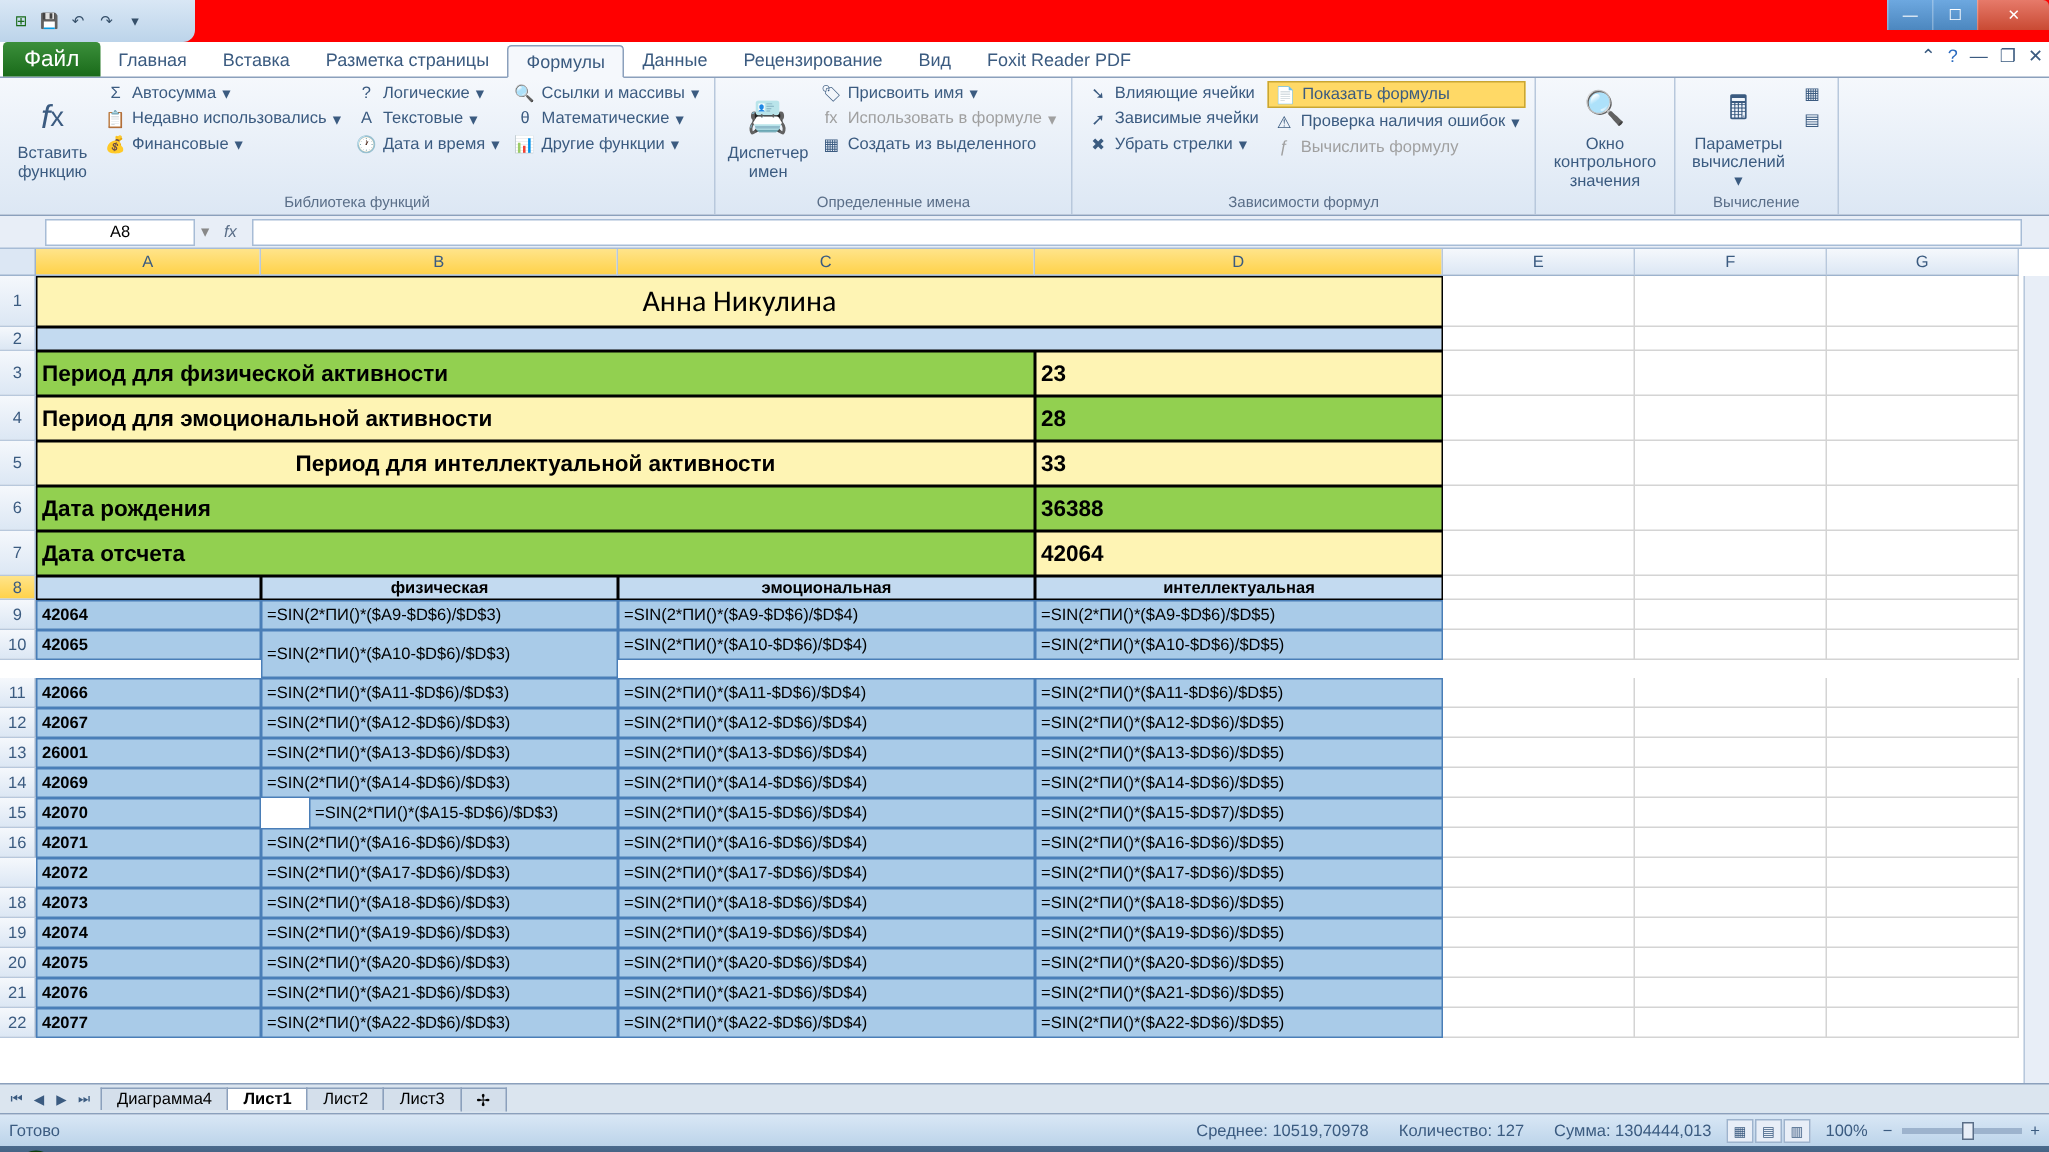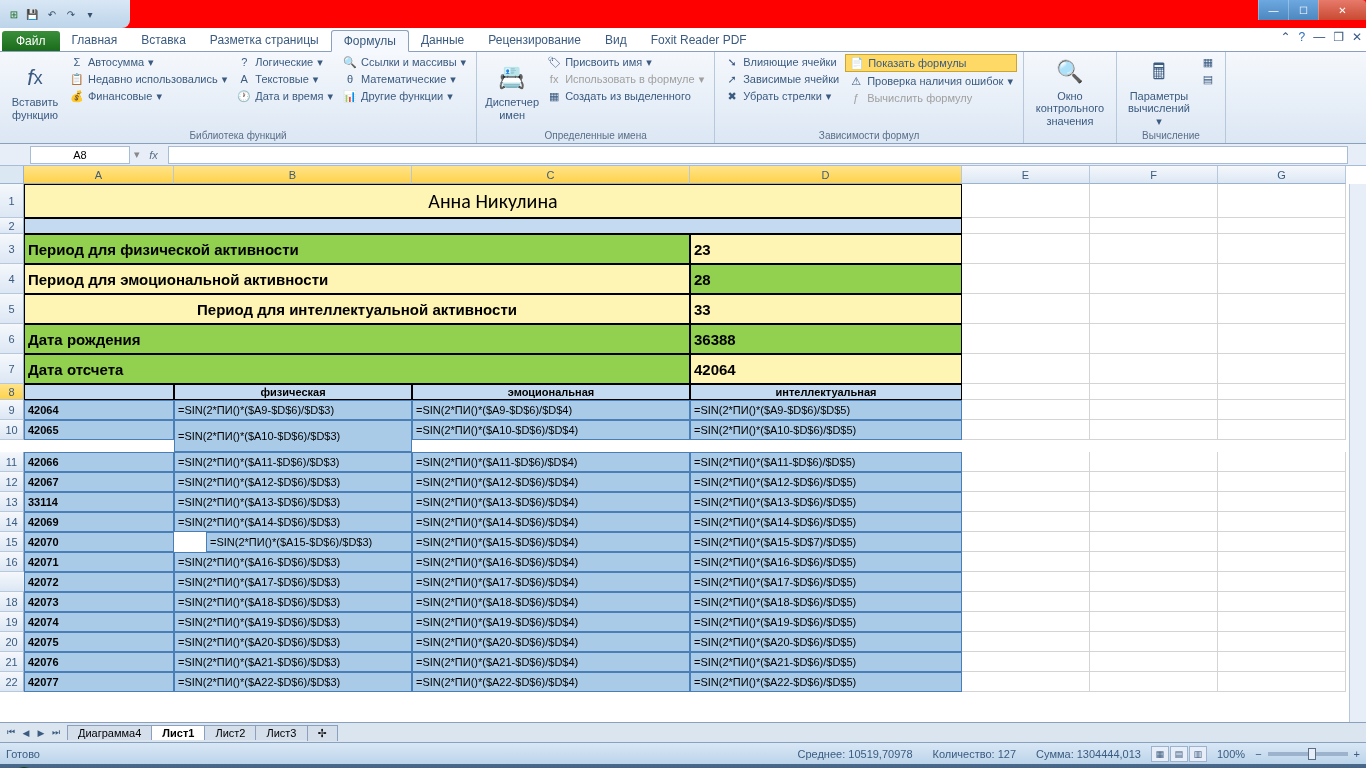--- a/index.html
+++ b/index.html
@@ -9,21 +9,21 @@
 .qat { display: flex; align-items: center; gap: 3px; padding-left: 6px; background: linear-gradient(#d9e7f5, #bcd4ea); height: 100%; width: 130px; border-bottom-right-radius: 8px; }
 .qat-btn { width: 16px; height: 16px; display: flex; align-items: center; justify-content: center; font-size: 10px; color: #36506a; cursor: pointer; }
 .title-text { position: absolute; left: 50%; transform: translateX(-50%); font-size: 12px; color: #fff; }
 .win-controls { position: absolute; right: 0; top: 0; display: flex; height: 20px; }
 .win-btn { width: 30px; height: 20px; display: flex; align-items: center; justify-content: center; font-size: 10px; color: #fff; border-left: 1px solid rgba(255,255,255,0.3); }
 .win-min { background: linear-gradient(#6da8e0, #4c87bf); }
 .win-max { background: linear-gradient(#6da8e0, #4c87bf); }
 .win-close { background: linear-gradient(#e67a6a, #c94a33); width: 48px; border-top-right-radius: 4px; }
 
 .tabs { height: 24px; background: #fff; display: flex; align-items: flex-end; border-bottom: 1px solid #8ba0bc; padding-left: 2px; position: relative; }
-.file-tab { background: linear-gradient(#3b8f3b, #1a6b1a); color: #fff; padding: 3px 14px; font-size: 12px; border-top-left-radius: 3px; border-top-right-radius: 3px; cursor: pointer; }
+.file-tab { background: linear-gradient(#3b8f3b, #1a6b1a); color: #fff; padding: 3px 14px; font-size: 15px; border-top-left-radius: 3px; border-top-right-radius: 3px; cursor: pointer; }
 .tab { padding: 3px 12px; font-size: 12px; color: #3b5b80; cursor: pointer; }
 .tab.active { background: #f5f8fc; border: 1px solid #8ba0bc; border-bottom: 1px solid #f5f8fc; border-radius: 3px 3px 0 0; margin-bottom: -1px; }
 .help-controls { position: absolute; right: 4px; top: 2px; display: flex; gap: 8px; font-size: 12px; color: #3b5b80; }
 
 .ribbon { height: 92px; background: linear-gradient(#f5f8fc, #dce7f4); border-bottom: 1px solid #8ba0bc; display: flex; }
 .ribbon-group { border-right: 1px solid #b8c8dc; padding: 2px 6px; display: flex; flex-direction: column; }
 .group-body { flex: 1; display: flex; gap: 2px; }
 .group-label { text-align: center; font-size: 10px; color: #5a6e88; padding-top: 1px; }
 .big-btn { display: flex; flex-direction: column; align-items: center; justify-content: center; width: 58px; cursor: pointer; font-size: 11px; color: #3b5b80; text-align: center; line-height: 1.1; }
 .big-icon { width: 32px; height: 32px; margin-bottom: 2px; display: flex; align-items: center; justify-content: center; font-size: 22px; }
@@ -319,21 +319,21 @@
       <div class="cell" style="height: 20px;"></div>
       <div class="rh" style="height: 20px;">12</div>
       <div class="cell data-a" style="height: 20px;">42067</div>
       <div class="cell data-cell" style="height: 20px;">=SIN(2*ПИ()*($A12-$D$6)/$D$3)</div>
       <div class="cell data-cell" style="height: 20px;">=SIN(2*ПИ()*($A12-$D$6)/$D$4)</div>
       <div class="cell data-cell" style="height: 20px;">=SIN(2*ПИ()*($A12-$D$6)/$D$5)</div>
       <div class="cell" style="height: 20px;"></div>
       <div class="cell" style="height: 20px;"></div>
       <div class="cell" style="height: 20px;"></div>
       <div class="rh" style="height: 20px;">13</div>
-      <div class="cell data-a" style="height: 20px;">33114</div>
+      <div class="cell data-a" style="height: 20px;">26001</div>
       <div class="cell data-cell" style="height: 20px;">=SIN(2*ПИ()*($A13-$D$6)/$D$3)</div>
       <div class="cell data-cell" style="height: 20px;">=SIN(2*ПИ()*($A13-$D$6)/$D$4)</div>
       <div class="cell data-cell" style="height: 20px;">=SIN(2*ПИ()*($A13-$D$6)/$D$5)</div>
       <div class="cell" style="height: 20px;"></div>
       <div class="cell" style="height: 20px;"></div>
       <div class="cell" style="height: 20px;"></div>
       <div class="rh" style="height: 20px;">14</div>
       <div class="cell data-a" style="height: 20px;">42069</div>
       <div class="cell data-cell" style="height: 20px;">=SIN(2*ПИ()*($A14-$D$6)/$D$3)</div>
       <div class="cell data-cell" style="height: 20px;">=SIN(2*ПИ()*($A14-$D$6)/$D$4)</div>

